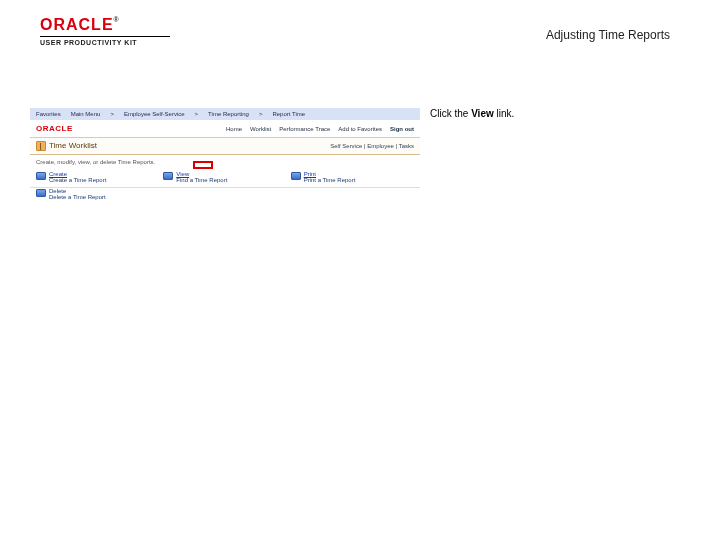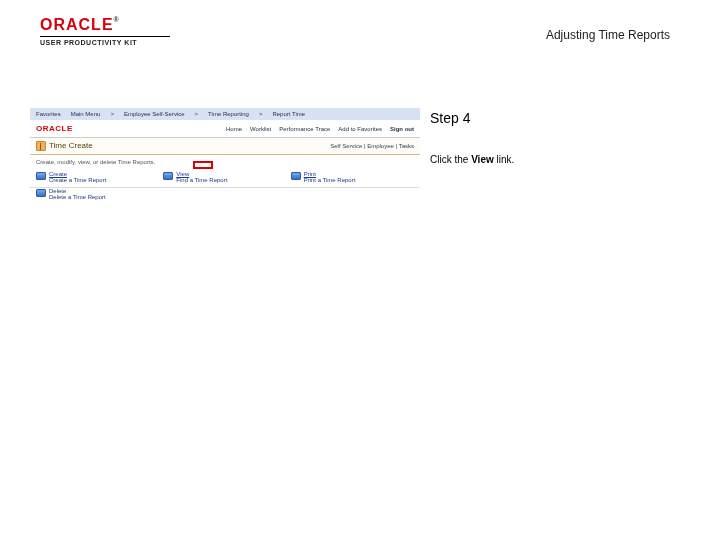--- a/index.html
+++ b/index.html
@@ -77,21 +77,21 @@
           <span class="mini-oracle">ORACLE</span>
           <span class="navlinks">
             <a>Home</a>
             <a>Worklist</a>
             <a>Performance Trace</a>
             <a>Add to Favorites</a>
             <a class="active">Sign out</a>
           </span>
         </div>
         <div class="sub-row">
-          <span class="page-title"><span class="page-icon"></span><span>Time Create</span></span>
+          <span class="page-title"><span class="page-icon"></span><span>Time Worklist</span></span>
           <span class="help-trail">Self Service | Employee | Tasks</span>
         </div>
         <div class="instruction-line">Create, modify, view, or delete Time Reports.</div>
         <div class="links-row">
           <div class="cell">
             <span class="icn"></span>
             <span>
               <a>Create</a><br>
               <span>Create a Time Report</span>
             </span>
@@ -117,20 +117,19 @@
             <a>Delete</a><br>
             <span>Delete a Time Report</span>
           </span>
         </div>
 
         <div class="highlight-box" style="left:163px; top:53px;"></div>
       </div>
     </div>
 
     <div class="instruction-col">
-      <div class="step-label">Step 4</div>
       <div class="instruction-text">
         <span>Click the </span><span class="bold">View</span><span> link.</span>
       </div>
     </div>
 
   </div>
 </div>
 
 </body></html>

